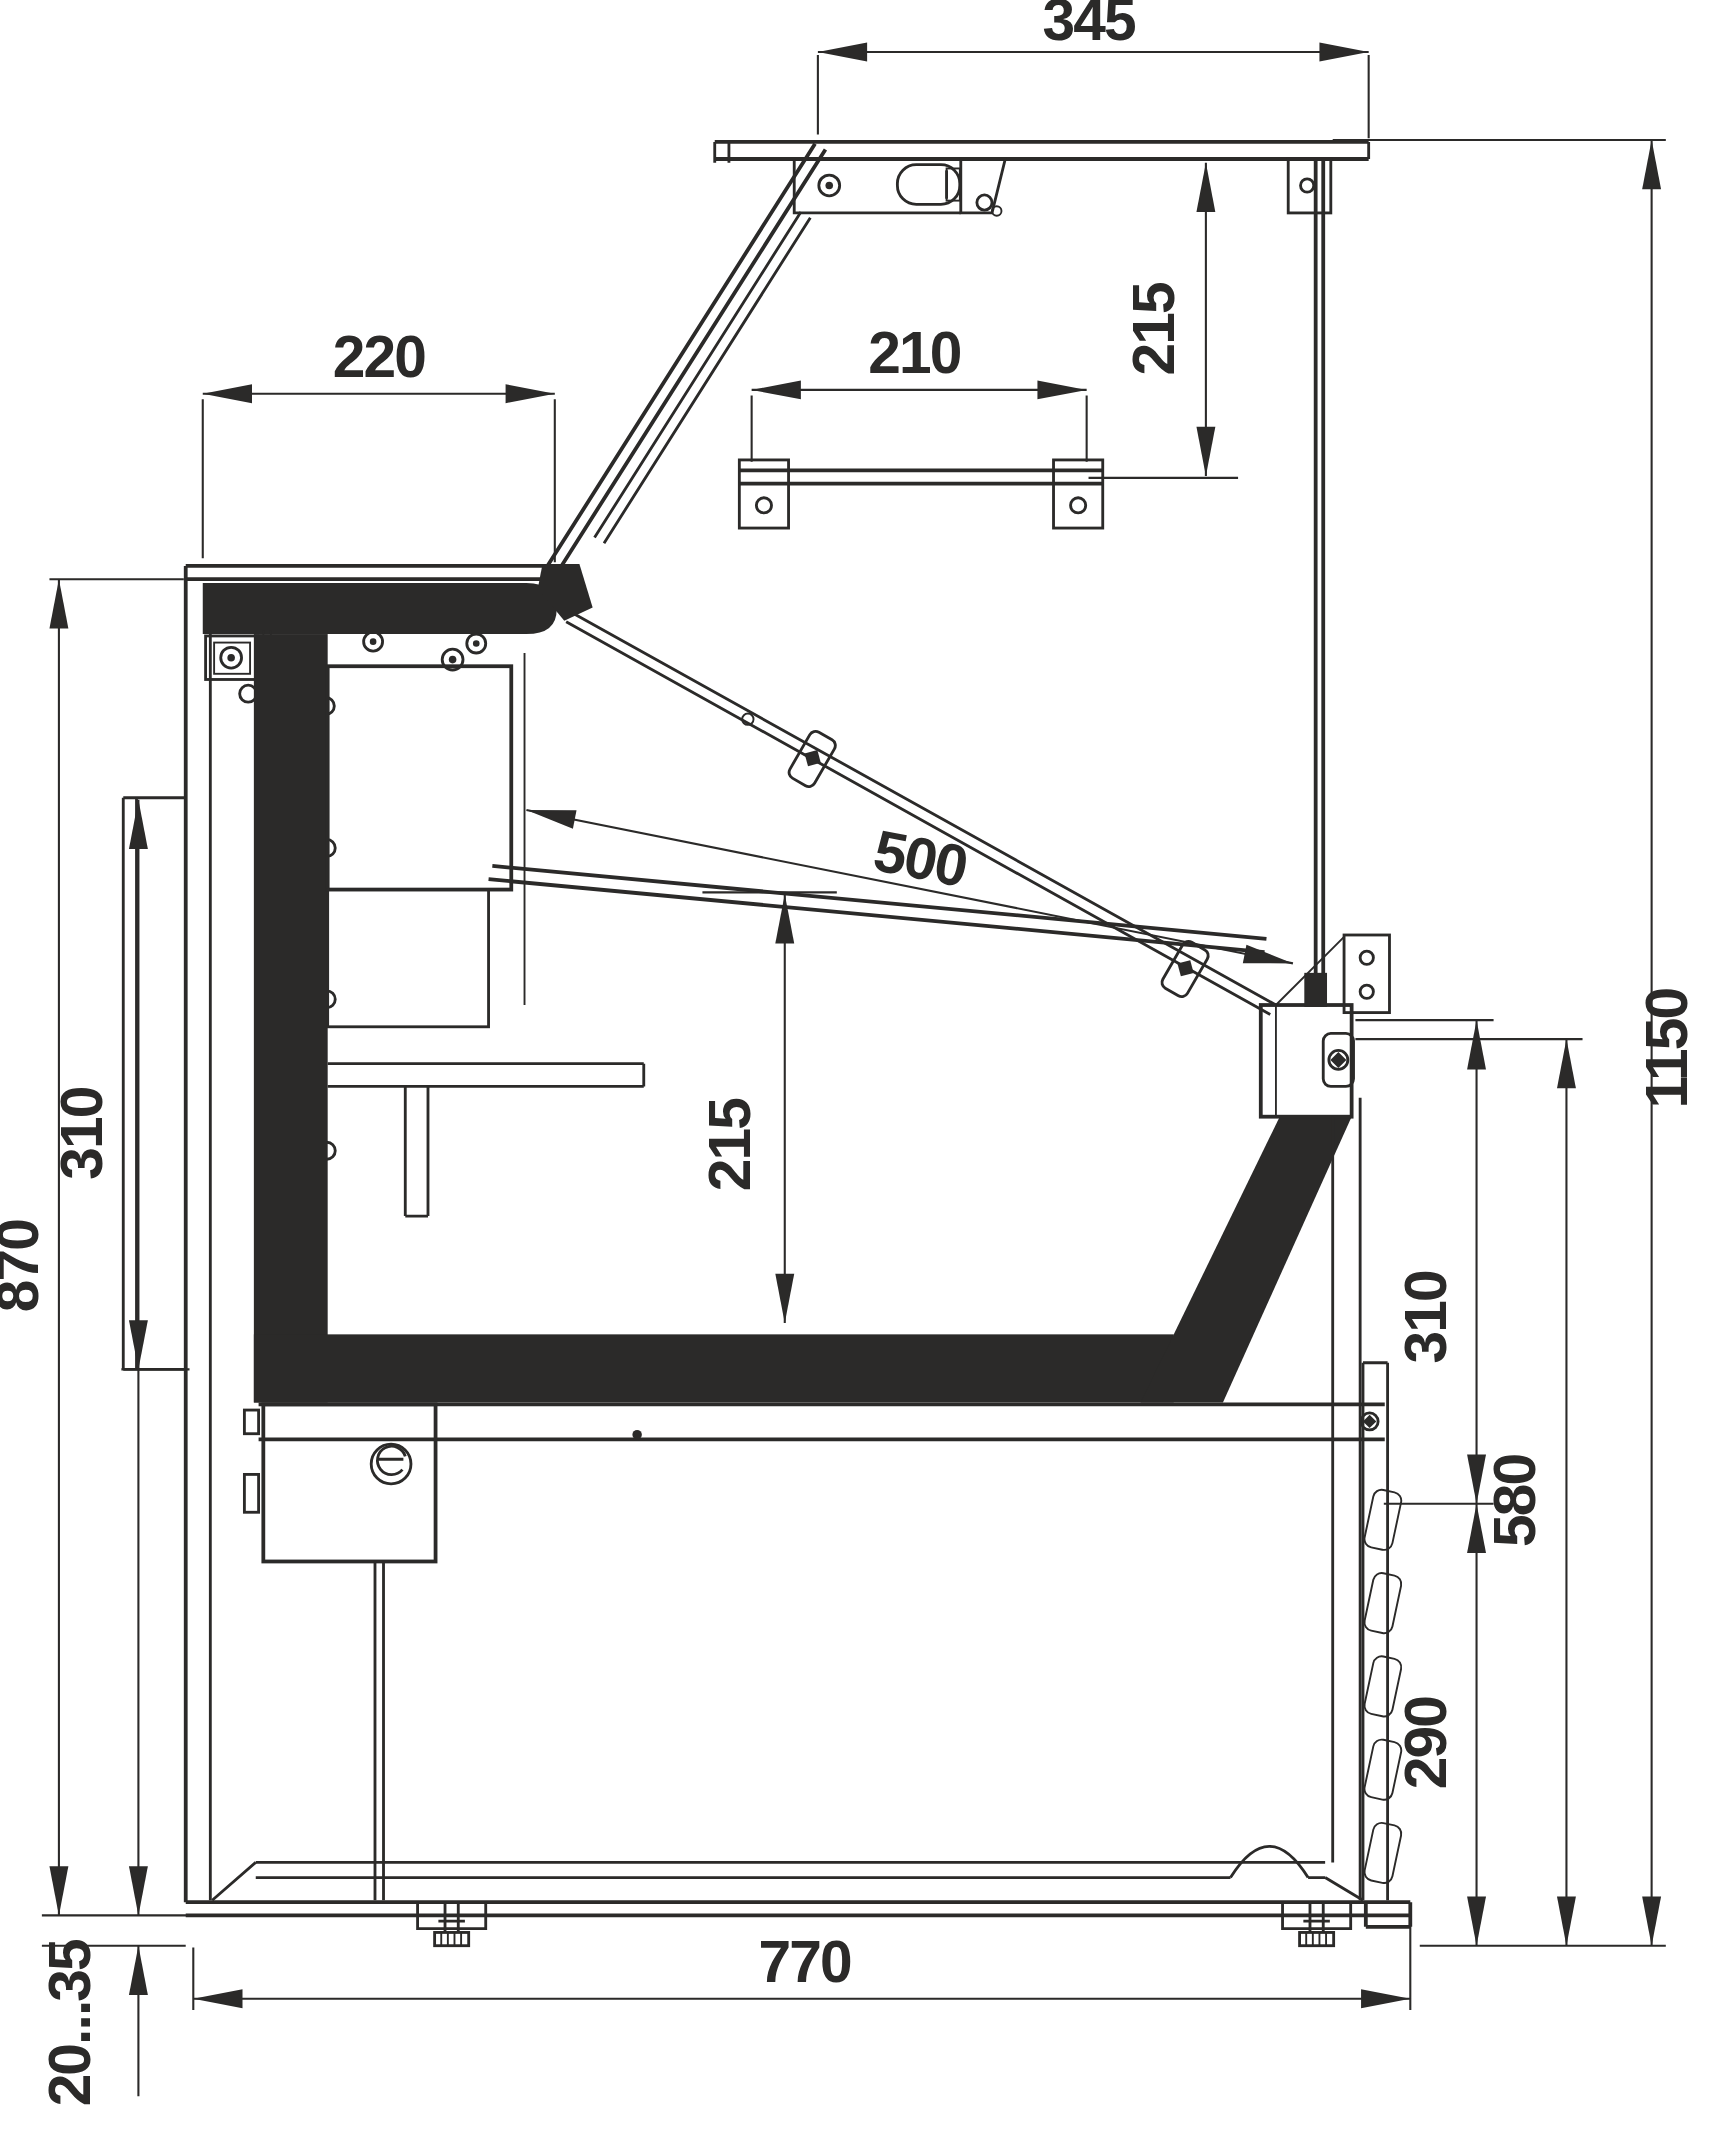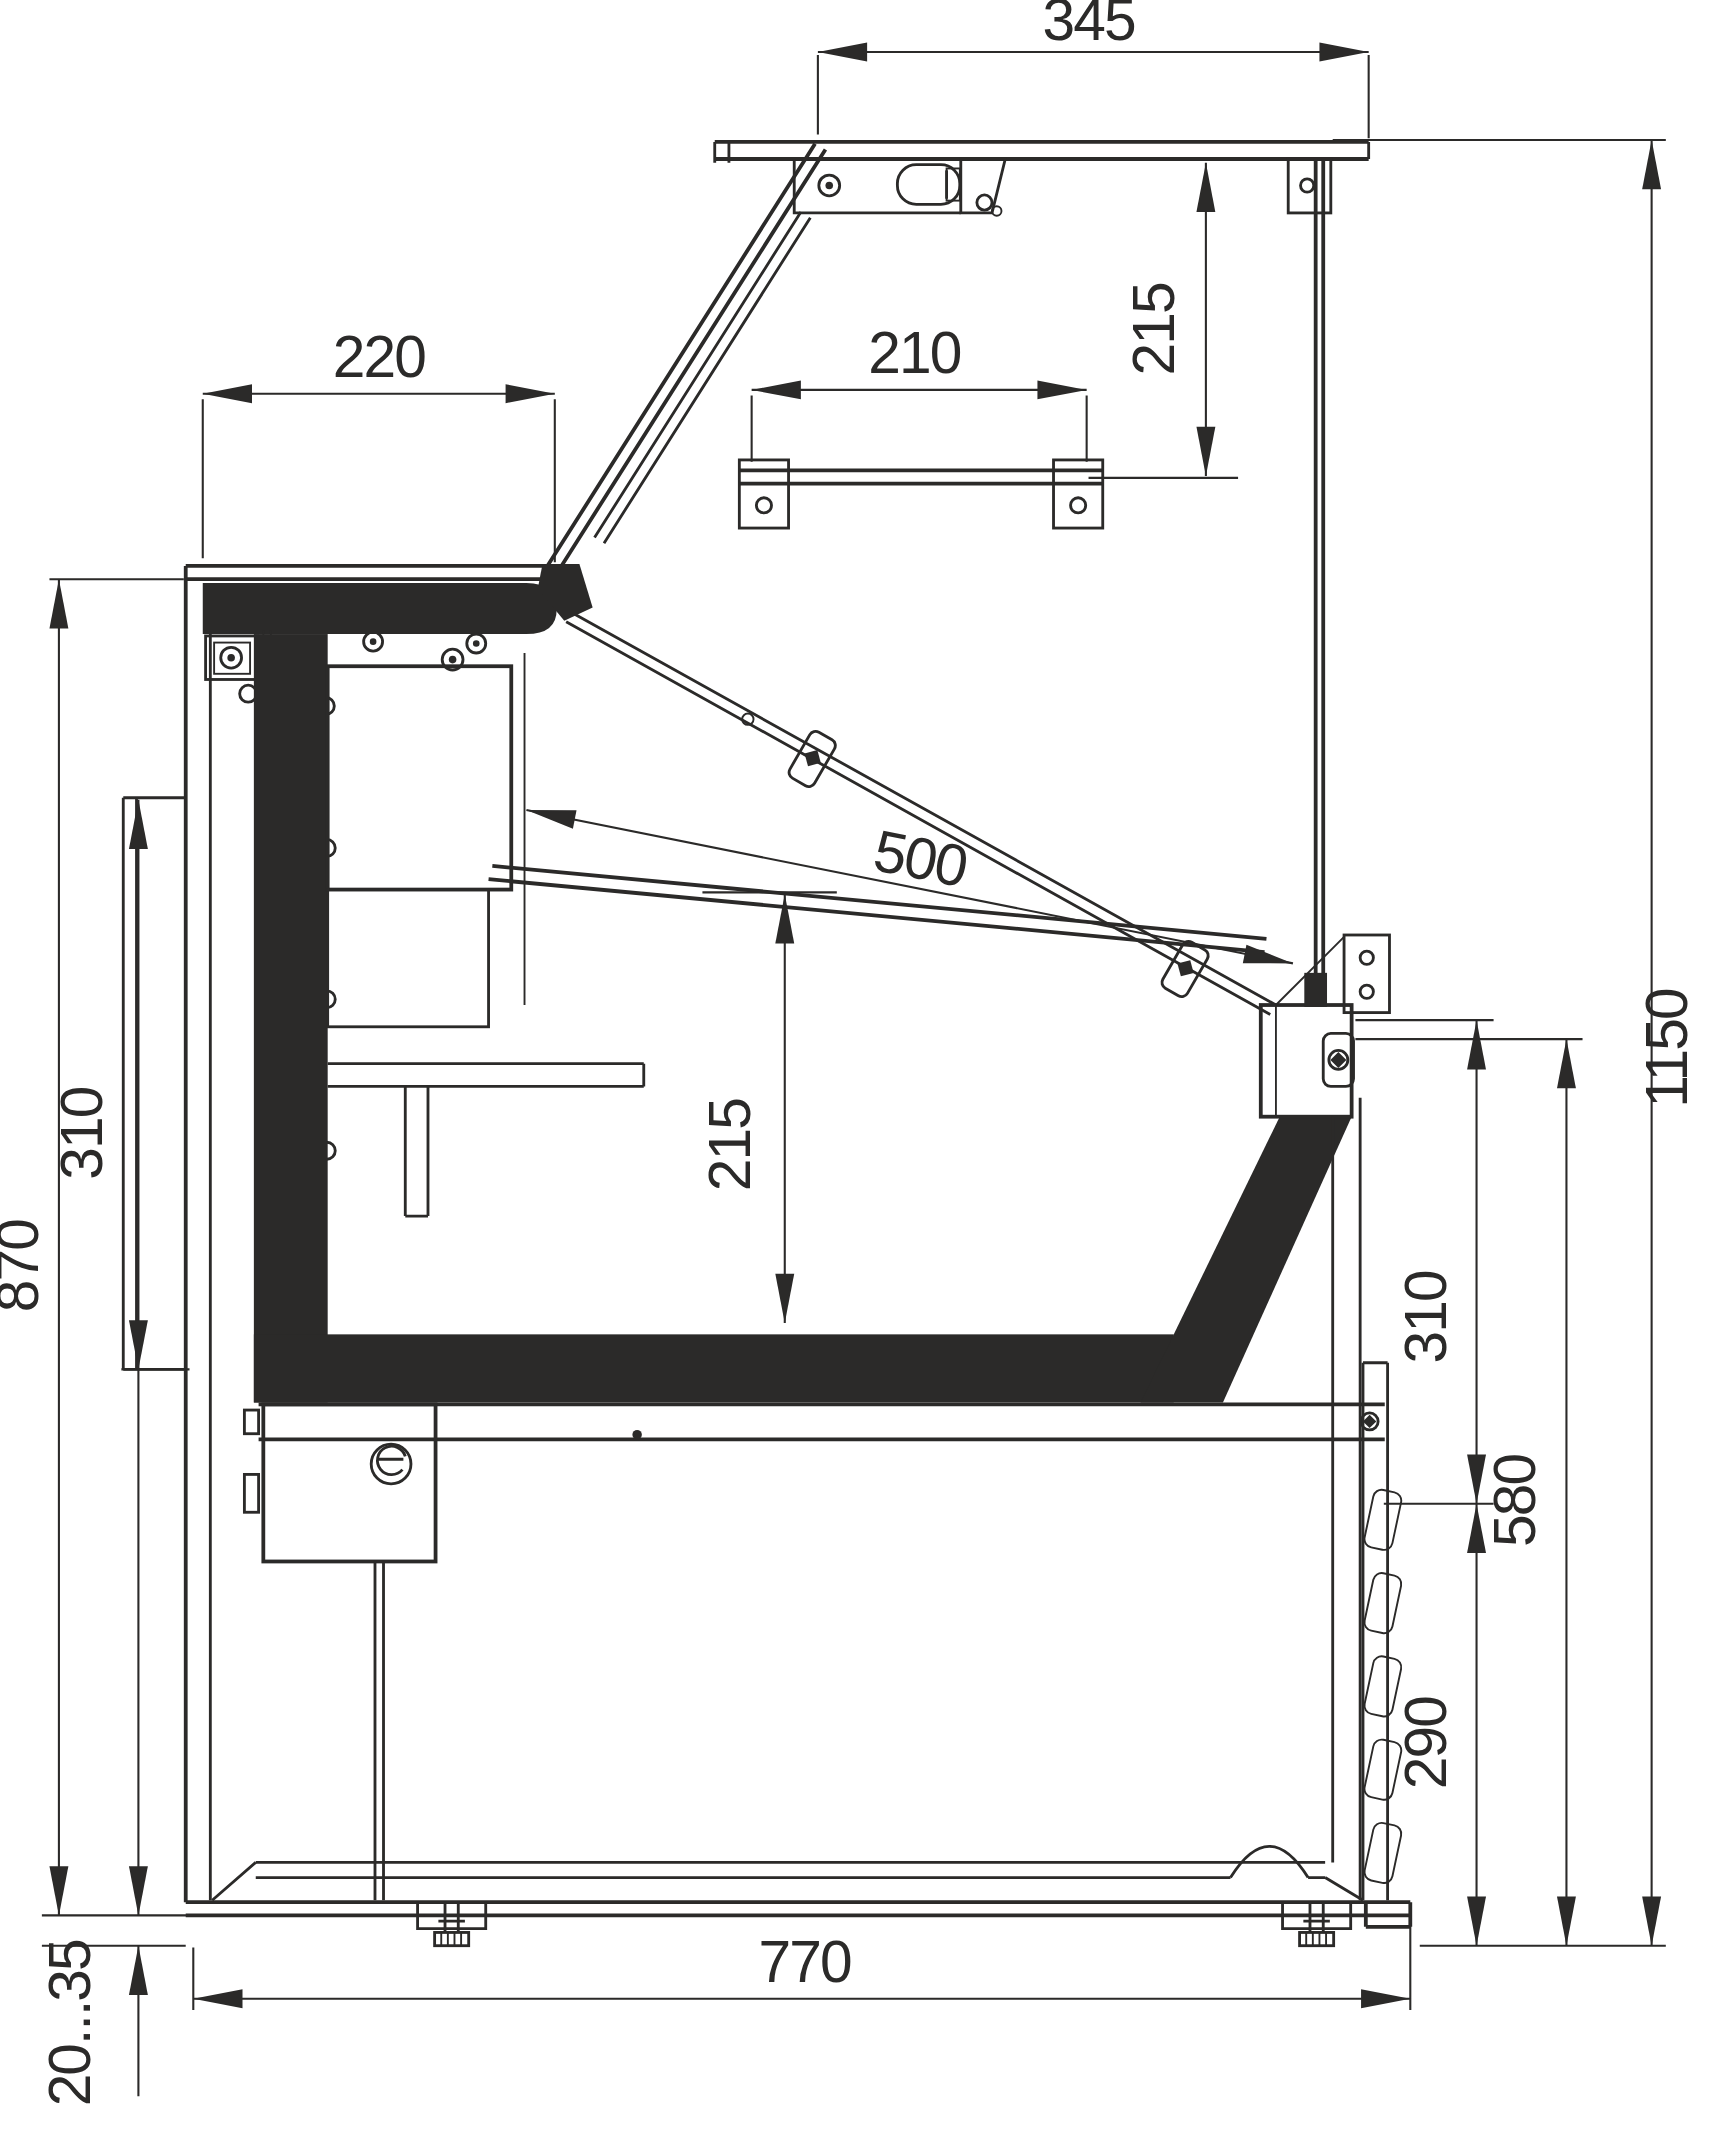--- a/index.html
+++ b/index.html
@@ -1,17 +1,17 @@
 <!DOCTYPE html>
 <html style="--ink: #2b2a29; --paper: #ffffff;font-size:15px"><head>
 <meta charset="utf-8">
 <style>
   :root { --ink: #2b2a29; --paper: #ffffff; }
   html,body{margin:0;padding:0;background:var(--paper);}
-  .stage{width:1664px;height:2152px;position:relative;background:var(--paper);}
+  .stage{width:1664px;height:2152px;position:relative;background:var(--paper);font-weight:bold;}
   svg{display:block;}
   .s  {stroke:var(--ink);stroke-width:4;fill:none;stroke-linejoin:miter;stroke-linecap:butt;}
   .s2 {stroke:var(--ink);stroke-width:3;fill:none;stroke-linejoin:miter;}
   .thin{stroke:var(--ink);stroke-width:2;fill:none;}
   .dim{stroke:var(--ink);stroke-width:2.2;fill:none;}
   .blk{fill:var(--ink);stroke:none;}
   .ah {fill:var(--ink);stroke:none;}
   .dimtxt{
     font-family:"Liberation Sans","DejaVu Sans",sans-serif;
     font-size:62px; letter-spacing:-2px;

